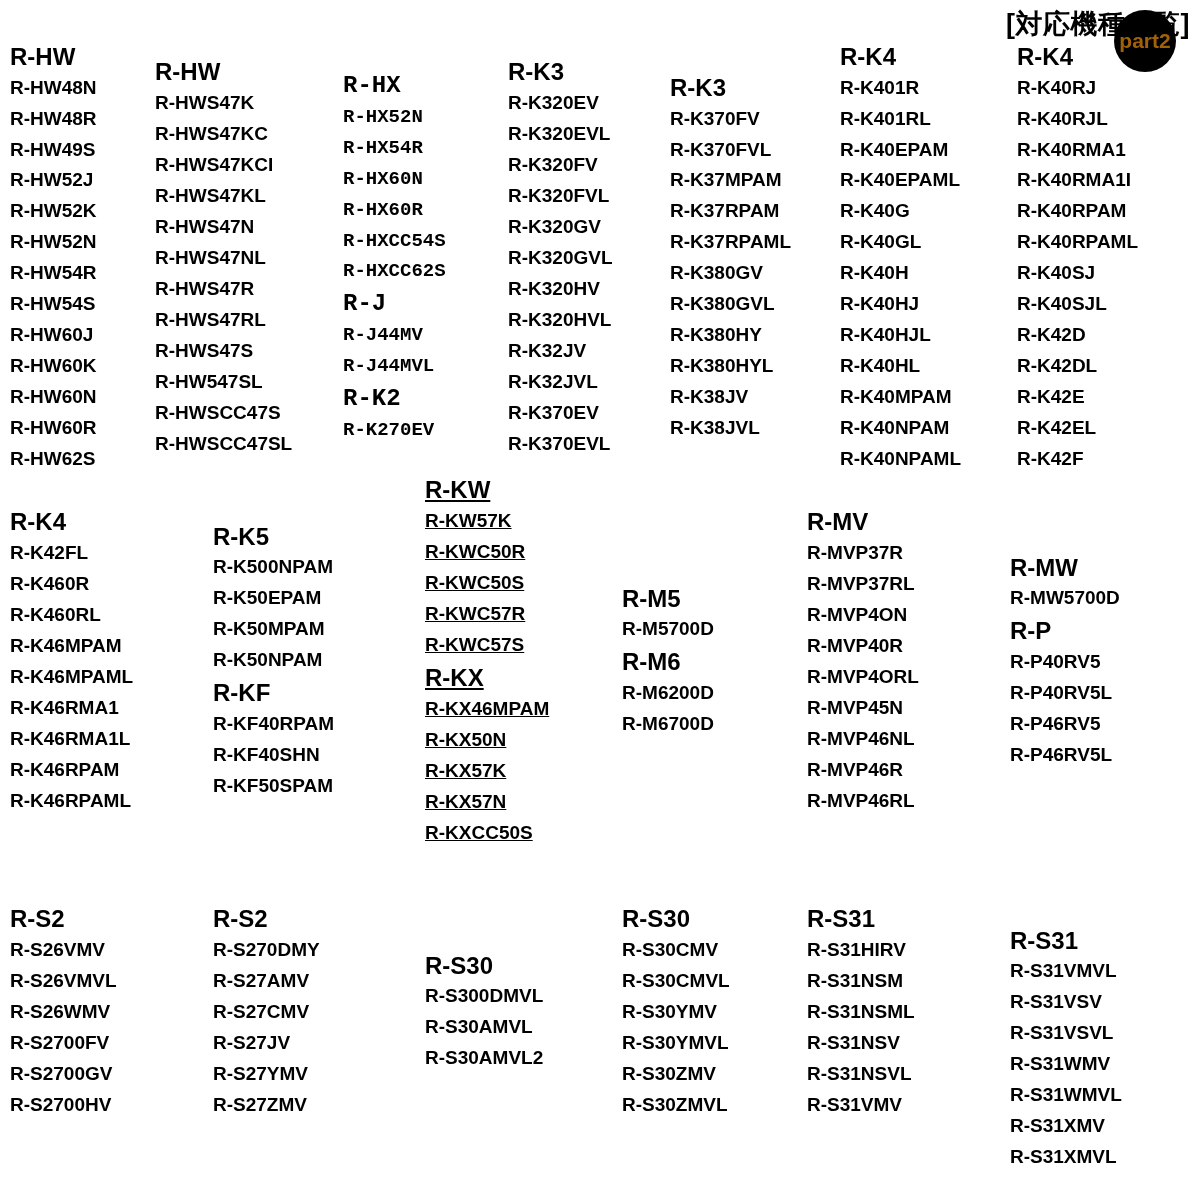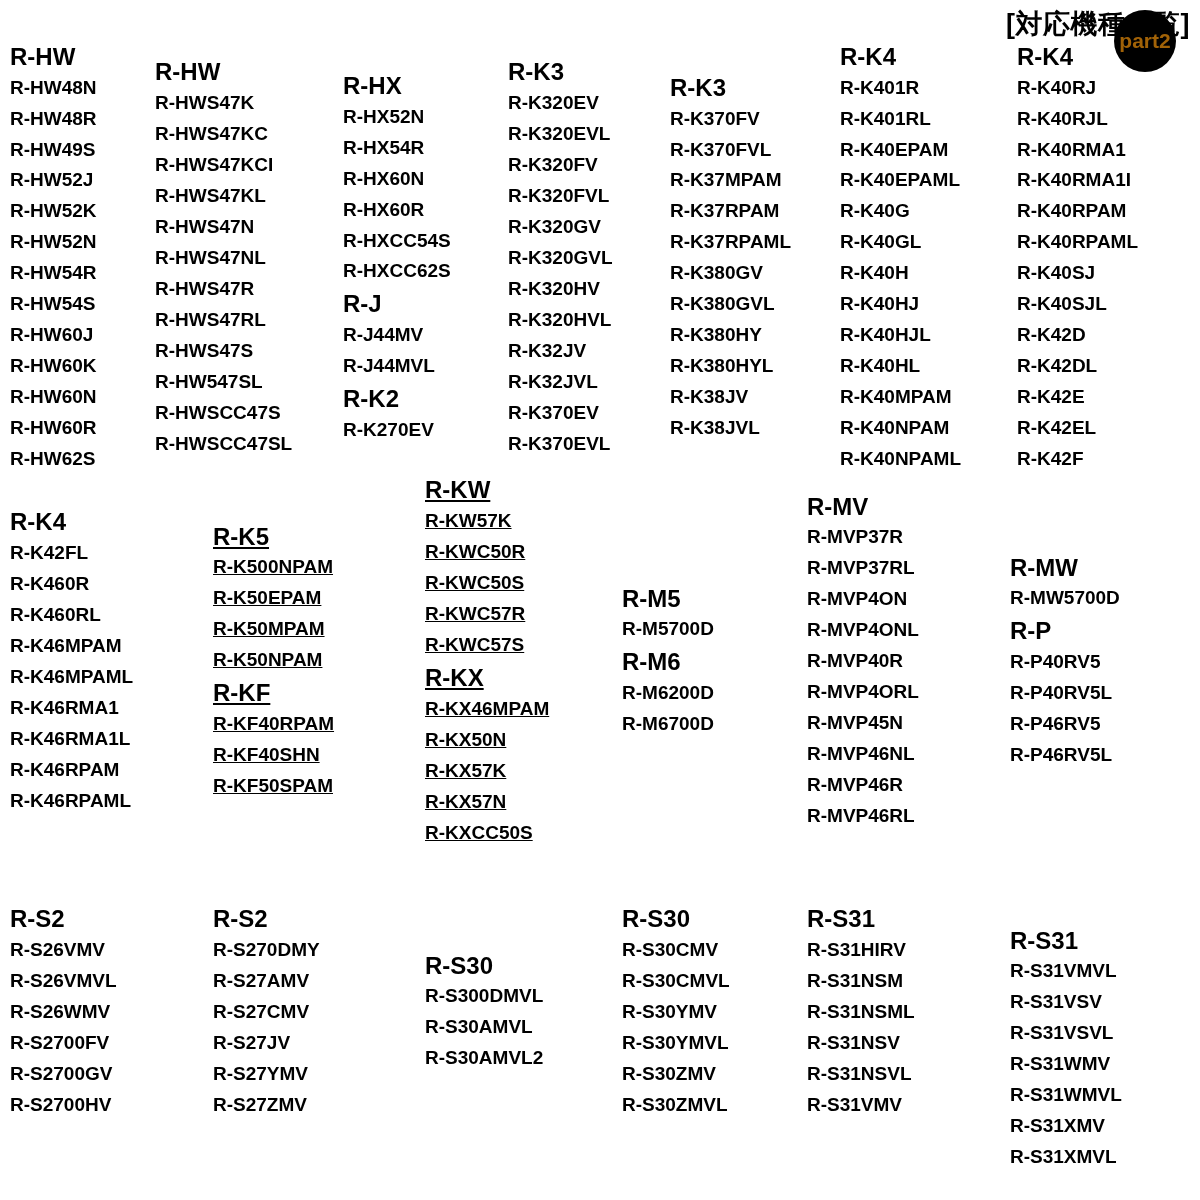--- a/index.html
+++ b/index.html
@@ -66,28 +66,28 @@
   }
   .item {
     font-size: 19px;
     font-weight: bold;
     line-height: 1.63;
     white-space: nowrap;
   }
   
   .b1 .c0 { width: 145px; }
   .b1 .c1 { width: 188px; }
-  .b1 .c2 { width: 165px; }
+  .b1 .c2 { width: 165px; font-family: Liberation Mono, monospace; }
   .b1 .c3 { width: 162px; }
   .b1 .c4 { width: 170px; }
   .b1 .c5 { width: 177px; }
   .b1 .c6 { width: 173px; }
   
   .b2 .c0 { width: 203px; }
-  .b2 .c1 { width: 212px; text-decoration: underline; }
+  .b2 .c1 { width: 212px; }
   .b2 .c2 { width: 197px; text-decoration: underline; }
   .b2 .c3 { width: 185px; }
   .b2 .c4 { width: 203px; }
   .b2 .c5 { width: 180px; }
   
   .b3 .c0 { width: 203px; }
   .b3 .c1 { width: 212px; }
   .b3 .c2 { width: 197px; }
   .b3 .c3 { width: 185px; }
   .b3 .c4 { width: 203px; }
@@ -266,21 +266,20 @@
       <div class="grp-head">R-M6</div>
       <div class="item">R-M6200D</div>
       <div class="item">R-M6700D</div>
     </div>
 
     <div class="col c4">
       <div class="grp-head first">R-MV</div>
       <div class="item">R-MVP37R</div>
       <div class="item">R-MVP37RL</div>
       <div class="item">R-MVP4ON</div>
-      <div class="item">R-MVP4ONL</div>
       <div class="item">R-MVP40R</div>
       <div class="item">R-MVP4ORL</div>
       <div class="item">R-MVP45N</div>
       <div class="item">R-MVP46NL</div>
       <div class="item">R-MVP46R</div>
       <div class="item">R-MVP46RL</div>
     </div>
 
     <div class="col c5">
       <div class="grp-head first">R-MW</div>

